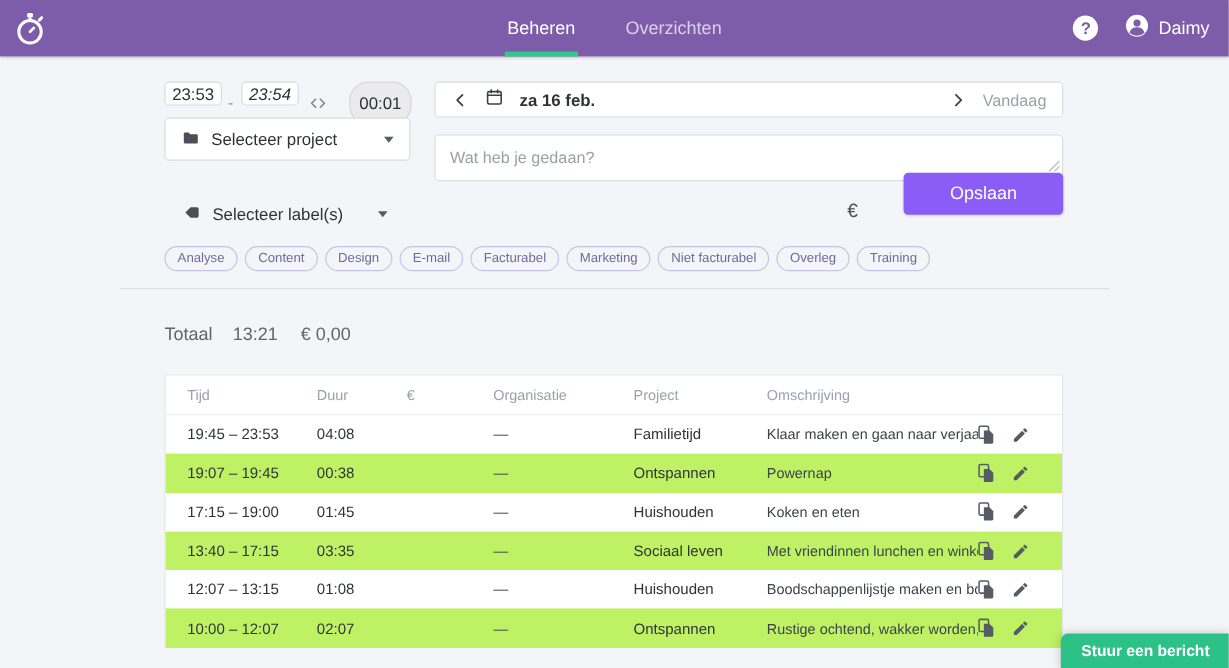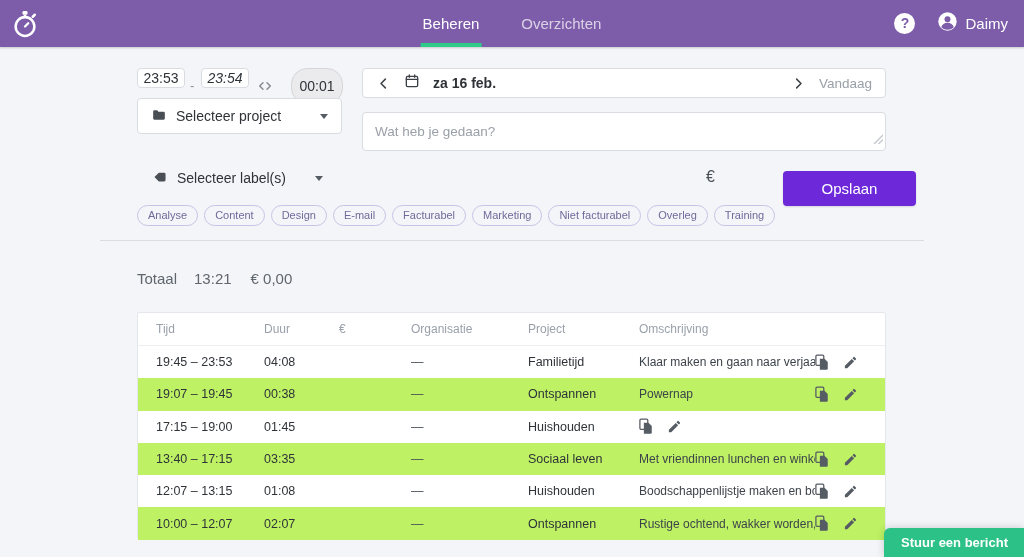--- a/index.html
+++ b/index.html
@@ -77,25 +77,24 @@
     align-items:center; padding:9px 12px; cursor:text; }
   .placeholder { color:#9aa0a8; font-size:13.5px; }
   .resize-grip { position:absolute; right:2px; bottom:2px; }
 
   .label-select { position:absolute; top:166px; left:152px; height:24px;
     display:flex; align-items:center; gap:9px; cursor:pointer; font-size:14px; }
   .label-select .caret { margin-left:20px; }
 
   .euro-symbol { position:absolute; top:168px; left:706px; font-size:16px; color:#4b5158; }
   .save-btn {
-    position:absolute; top:171px; left:753px; width:133px; height:35px;
-    background:#6d28d9; border:none; border-radius:4px;
+    position:absolute; top:144px; left:753px; width:133px; height:35px;
+    background:#8b5cf6; border:none; border-radius:4px;
     color:#fff; font-size:15px; font-family:inherit; cursor:pointer;
     box-shadow:0 1px 2px rgba(0,0,0,.12);
-    margin-left:30px;
   }
 
   .chips { position:absolute; top:205px; left:137px; width:760px;
     display:flex; gap:6px; }
   .chip {
     border:1px solid #c9c2e6; border-radius:11px; padding:3px 10px 4px;
     font-size:11px; color:#6f6a9b; cursor:pointer; white-space:nowrap;
   }
 
   .divider { position:absolute; top:240px; left:100px; width:824px; height:1px;
@@ -312,20 +311,21 @@
         </span>
     </span>
   </div>
 
   <div class="t-row">
     <span class="cell c-tijd">17:15 – 19:00</span>
     <span class="cell c-duur">01:45</span>
     <span class="cell"></span>
     <span class="cell c-org">—</span>
     <span class="cell c-project">Huishouden</span>
+    <span class="cell c-oms">Koken en eten</span>
     <span class="c-actions">
       <span class="icon-btn">
           <svg viewBox="0 0 20 22" width="15" height="17">
             <rect x="1.2" y="1.2" width="10.5" height="13.5" rx="1.5" fill="none" stroke="#565c64" stroke-width="1.7"></rect>
             <path d="M6.5 6h6.2l4.3 4.3v8.7a1.6 1.6 0 0 1-1.6 1.6H6.5z" fill="#565c64"></path>
           </svg>
         </span>
       <span class="icon-btn">
           <svg viewBox="0 0 24 24" width="15" height="15" fill="#565c64">
             <path d="M3 17.2V21h3.8L17.8 10 14 6.2 3 17.2zM20.7 7.1a1 1 0 0 0 0-1.4l-2.4-2.4a1 1 0 0 0-1.4 0l-1.8 1.8 3.8 3.8 1.8-1.8z"></path>

